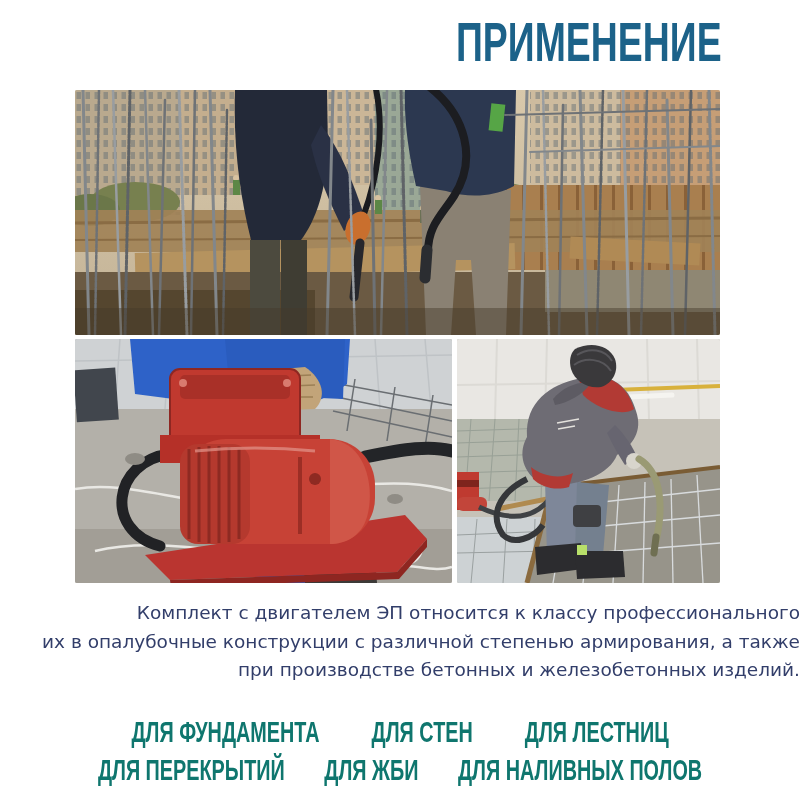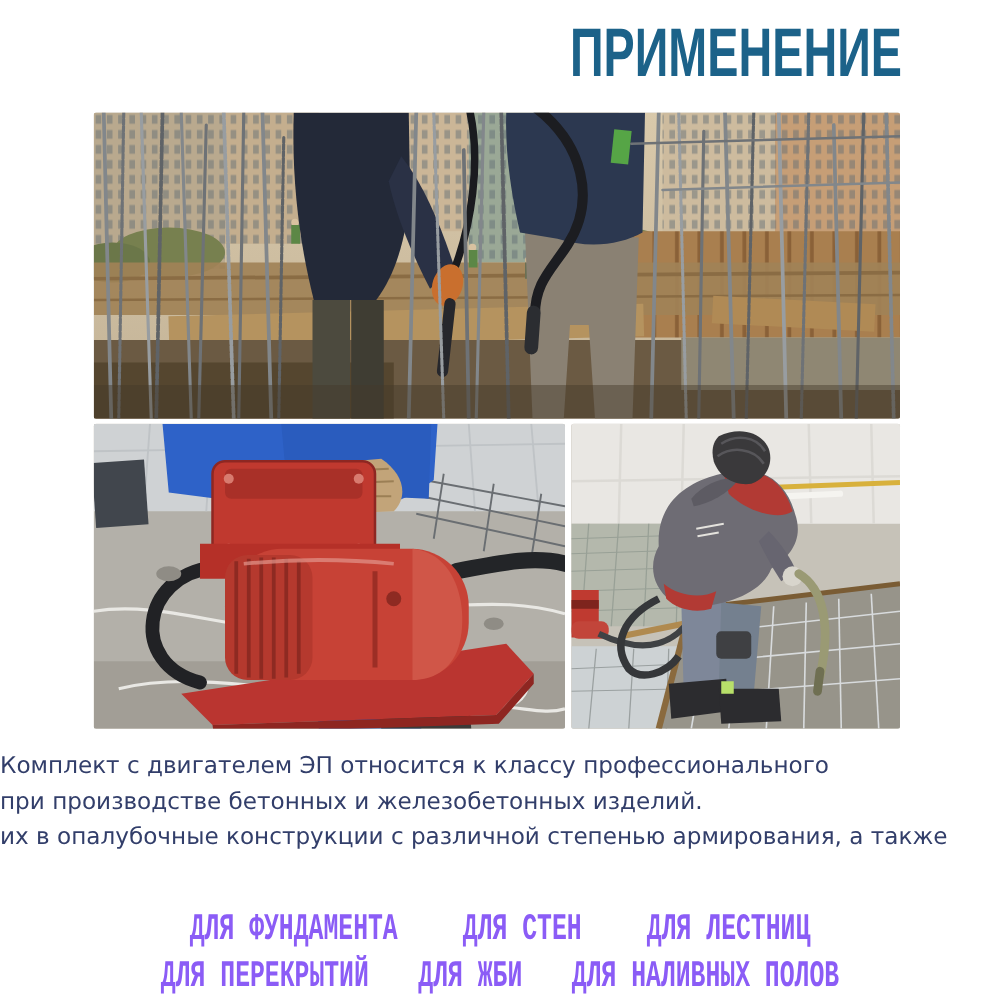--- a/index.html
+++ b/index.html
@@ -7,25 +7,25 @@
           font-family:"DejaVu Sans", sans-serif;border-radius:32px;}
   .title{position:absolute;top:14px;right:78px;margin:0;white-space:nowrap;
          font-family:"Liberation Sans", sans-serif;font-weight:bold;
          font-size:55px;line-height:56px;color:#1c6289;
          transform:scaleX(0.68);transform-origin:100% 0;letter-spacing:0;}
   .ph{position:absolute;margin:0;overflow:hidden;border-radius:2px;background:#d8d4cc;}
   .ph svg{display:block;width:100%;height:100%;}
   .ph-top{left:75px;top:90px;width:645px;height:245px;}
   .ph-bl{left:75px;top:339px;width:377px;height:244px;}
   .ph-br{left:457px;top:339px;width:263px;height:244px;}
-  .desc{position:absolute;top:599px;left:0;width:800px;text-align:left;
+  .desc{position:absolute;top:599px;left:0;width:800px;text-align:right;
         color:#323e6a;font-size:18.5px;line-height:28.5px;}
   .desc div{white-space:nowrap;}
   .apps{position:absolute;top:717px;left:0;width:800px;
-        font-family:Liberation Mono, monospace;font-weight:bold;color:#8b5cf6;margin-top:12px;}
+        font-family:Liberation Sans, sans-serif;font-weight:bold;color:#0f766e;}
   .apps-row{display:flex;justify-content:center;align-items:center;white-space:nowrap;
             font-size:30px;line-height:30px;transform:scaleX(0.66);transform-origin:50% 50%;}
   .apps-row.r1{gap:79px;}
   .apps-row.r2{gap:60px;margin-top:8px;}
 </style>
 </head>
 <body>
 
 <div class="canvas">
 
@@ -312,22 +312,22 @@
         <path d="M158,86 C168,96 176,108 180,118 L168,126 C160,114 154,102 150,94 Z" fill="#676570"></path>
         <circle cx="177" cy="122" r="8" fill="#d8d5cc"></circle>
         <path d="M182,120 C202,132 208,162 199,202" fill="none" stroke="#9a9a74" stroke-width="7" stroke-linecap="round"></path>
         <line x1="199" y1="198" x2="197" y2="214" stroke="#6f6f52" stroke-width="7" stroke-linecap="round"></line>
       </g>
     </svg>
   </figure>
 
   <div class="desc">
     <div>Комплект с двигателем ЭП относится к классу профессионального</div>
+    <div>их в опалубочные конструкции с различной степенью армирования, а также</div>
     <div>при производстве бетонных и железобетонных изделий.</div>
-    <div>их в опалубочные конструкции с различной степенью армирования, а также</div>
   </div>
 
   <div class="apps">
     <div class="apps-row r1">
       <span>ДЛЯ ФУНДАМЕНТА</span>
       <span>ДЛЯ СТЕН</span>
       <span>ДЛЯ ЛЕСТНИЦ</span>
     </div>
     <div class="apps-row r2">
       <span>ДЛЯ ПЕРЕКРЫТИЙ</span>

